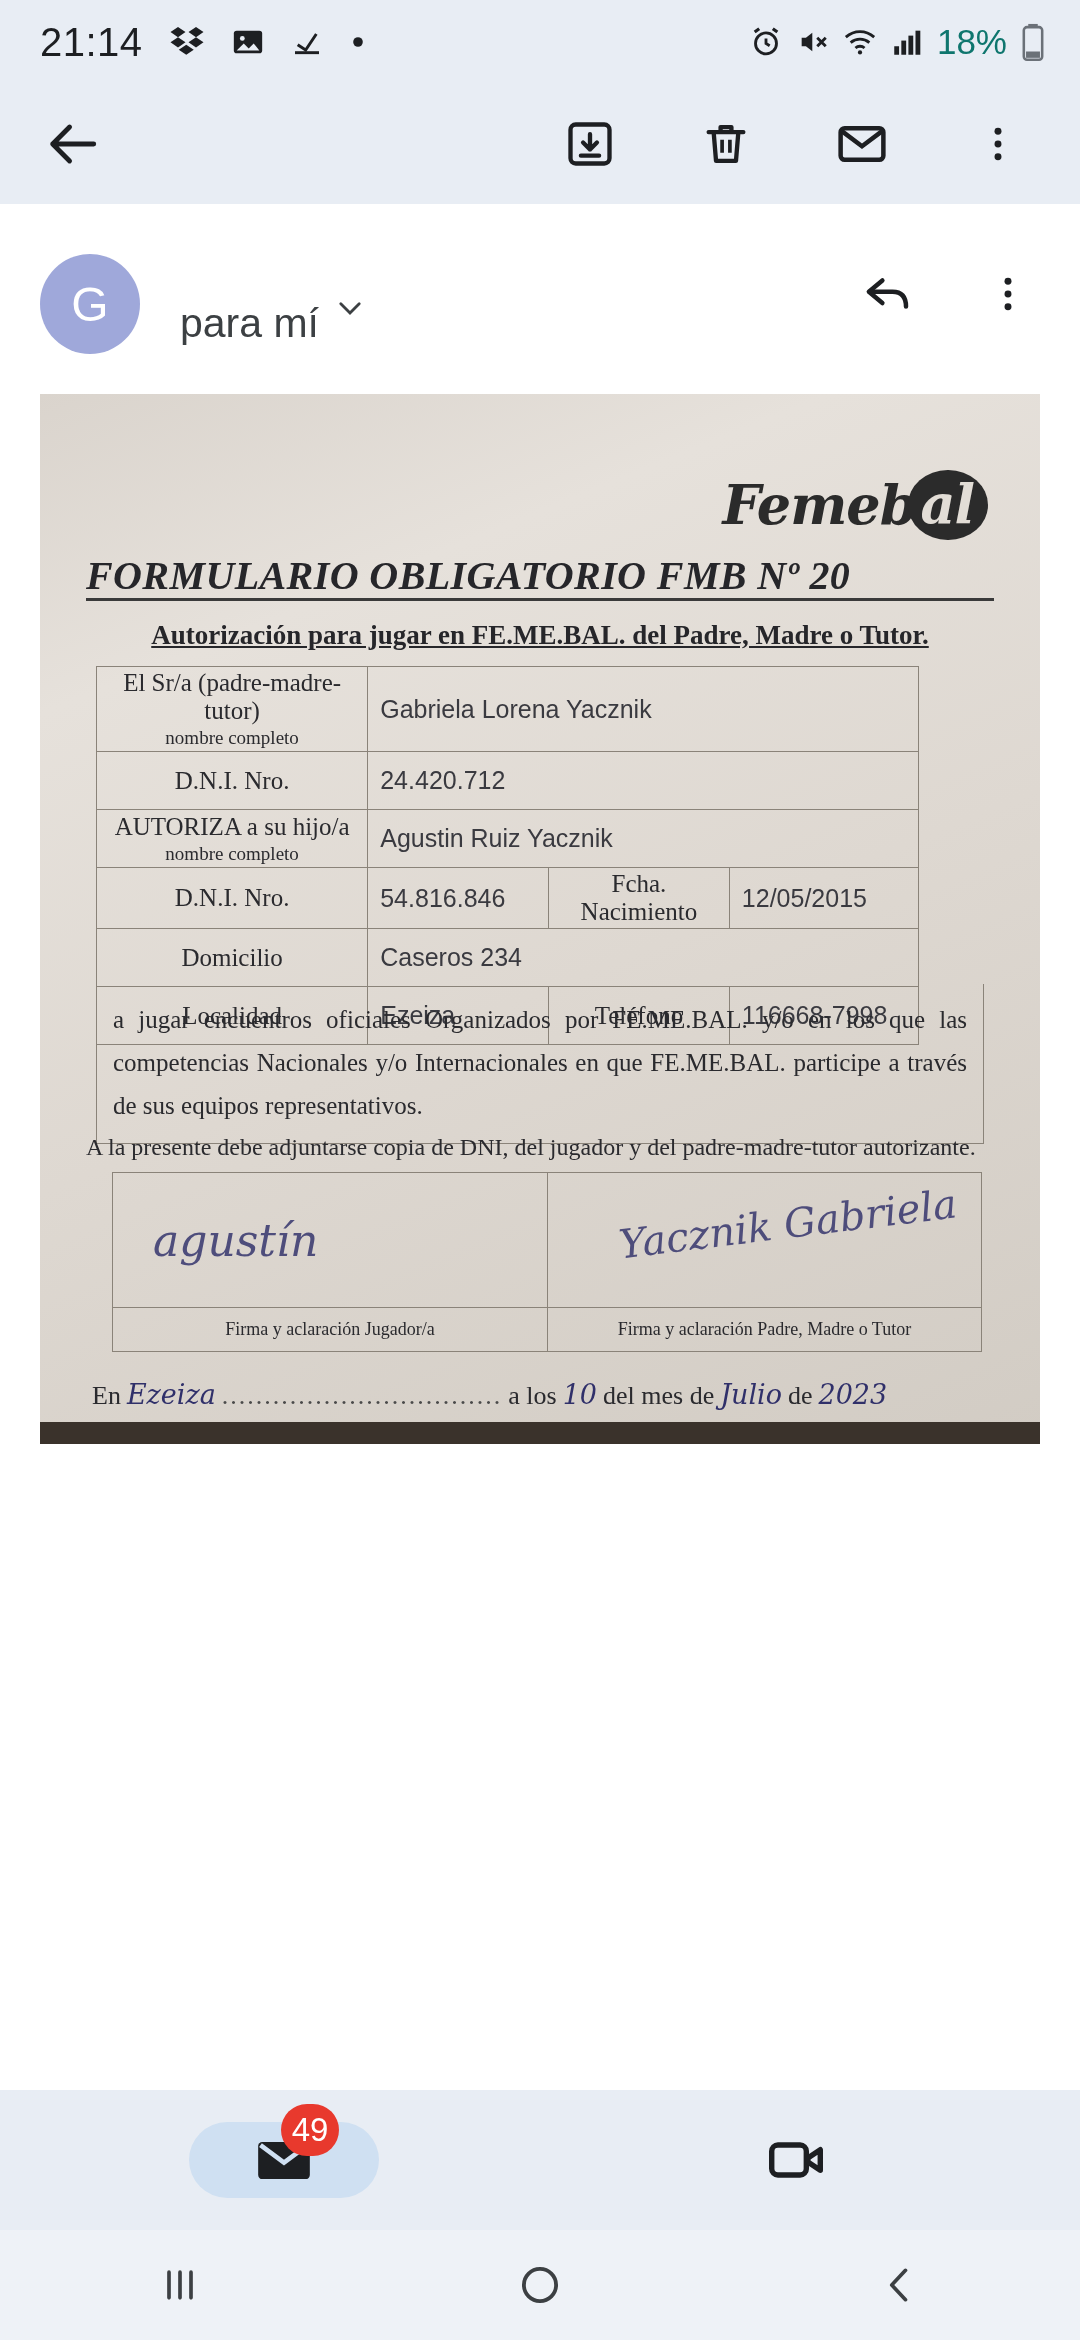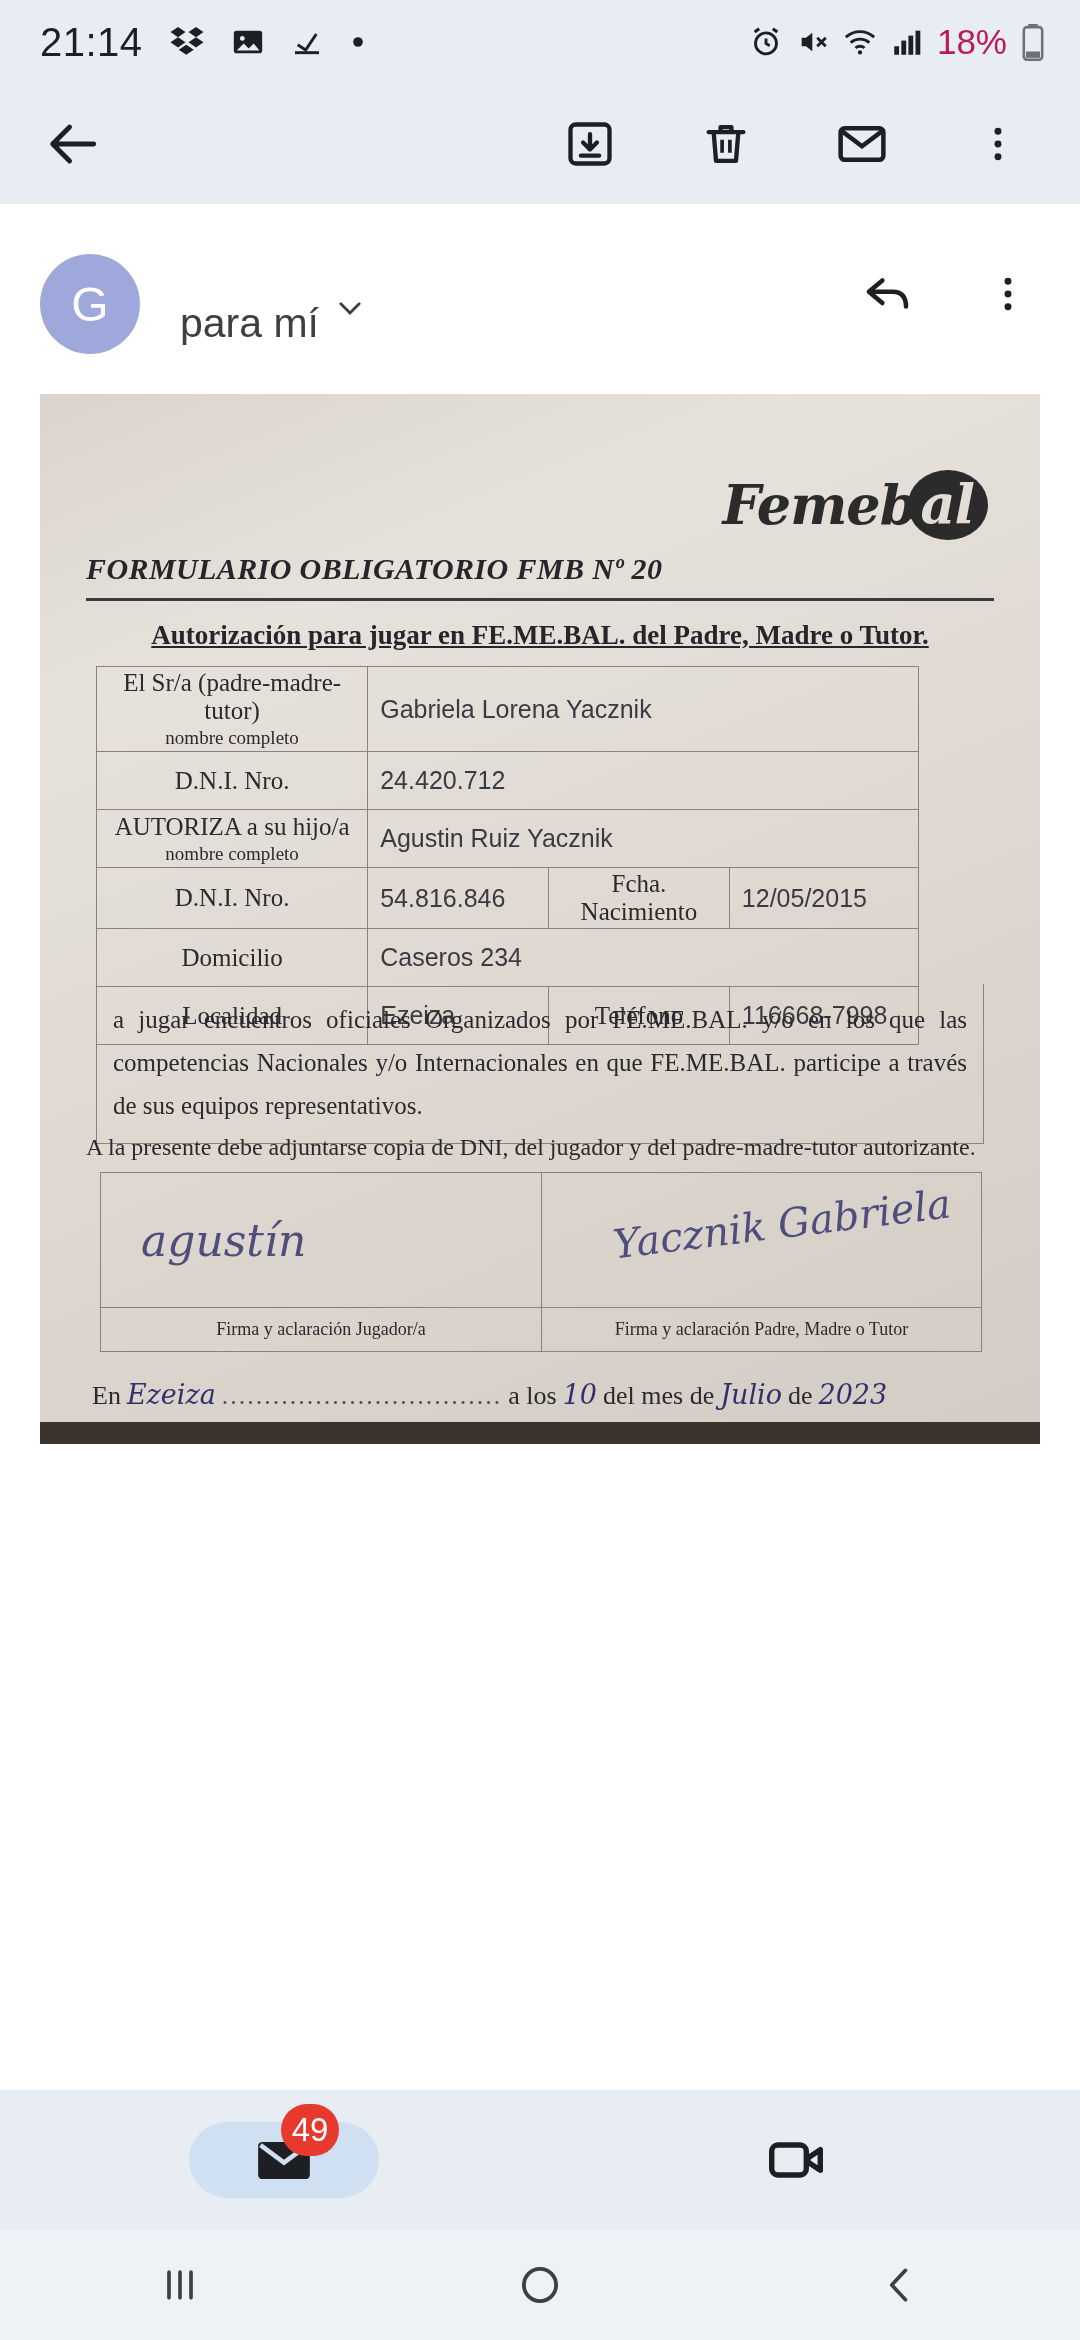--- a/index.html
+++ b/index.html
@@ -24,21 +24,21 @@
     display: flex;
     align-items: center;
     justify-content: space-between;
     padding: 0 34px 0 40px;
     flex: 0 0 auto;
   }
   .status-left { display: flex; align-items: center; gap: 26px; }
   .status-clock { font-size: 40px; color: #1d1f22; letter-spacing: .5px; }
   .status-ic { display: inline-flex; align-items: center; justify-content: center; }
   .status-right { display: flex; align-items: center; gap: 13px; }
-  .batt-text { font-size: 35px; color: #be185d; }
+  .batt-text { font-size: 35px; color: #0f766e; }
 
   
   .appbar {
     height: 120px;
     background: #e8edf4;
     display: flex;
     align-items: center;
     flex: 0 0 auto;
     padding: 0 40px;
   }
@@ -110,21 +110,21 @@
     border-radius: 50%;
     padding: 2px 14px 4px 12px;
     margin-left: -8px;
     font-style: italic;
   }
 
   .form-title {
     position: absolute; left: 46px; top: 158px;
     font-family: "Liberation Serif", serif;
     font-style: italic; font-weight: bold;
-    font-size: 30px; color: #26262a;
+    font-size: 40px; color: #26262a;
     letter-spacing: .4px;
   }
   .title-rule {
     position: absolute; left: 46px; right: 46px; top: 204px;
     border-bottom: 3px solid #3a3a3a;
   }
   .form-subtitle {
     position: absolute; left: 0; right: 0; top: 226px;
     text-align: center;
     font-family: "Liberation Serif", serif;
@@ -160,21 +160,21 @@
     color: #2a2a2e;
     text-align: justify;
   }
   .note {
     position: absolute; left: 46px; right: 46px; top: 740px;
     font-family: "Liberation Serif", serif;
     font-size: 24px; color: #2a2a2e;
   }
 
   .sign-box {
-    position: absolute; left: 60px; right: 58px; top: 778px;
+    position: absolute; left: 72px; right: 58px; top: 778px;
     height: 180px;
     border: 1px solid #8a8379;
     display: flex;
   }
   .sign-cell { flex: 1 1 50%; position: relative; }
   .sign-cell + .sign-cell { border-left: 1px solid #8a8379; }
   .sign-cap {
     position: absolute; left: 0; right: 0; bottom: 0;
     border-top: 1px solid #8a8379;
     height: 44px;

